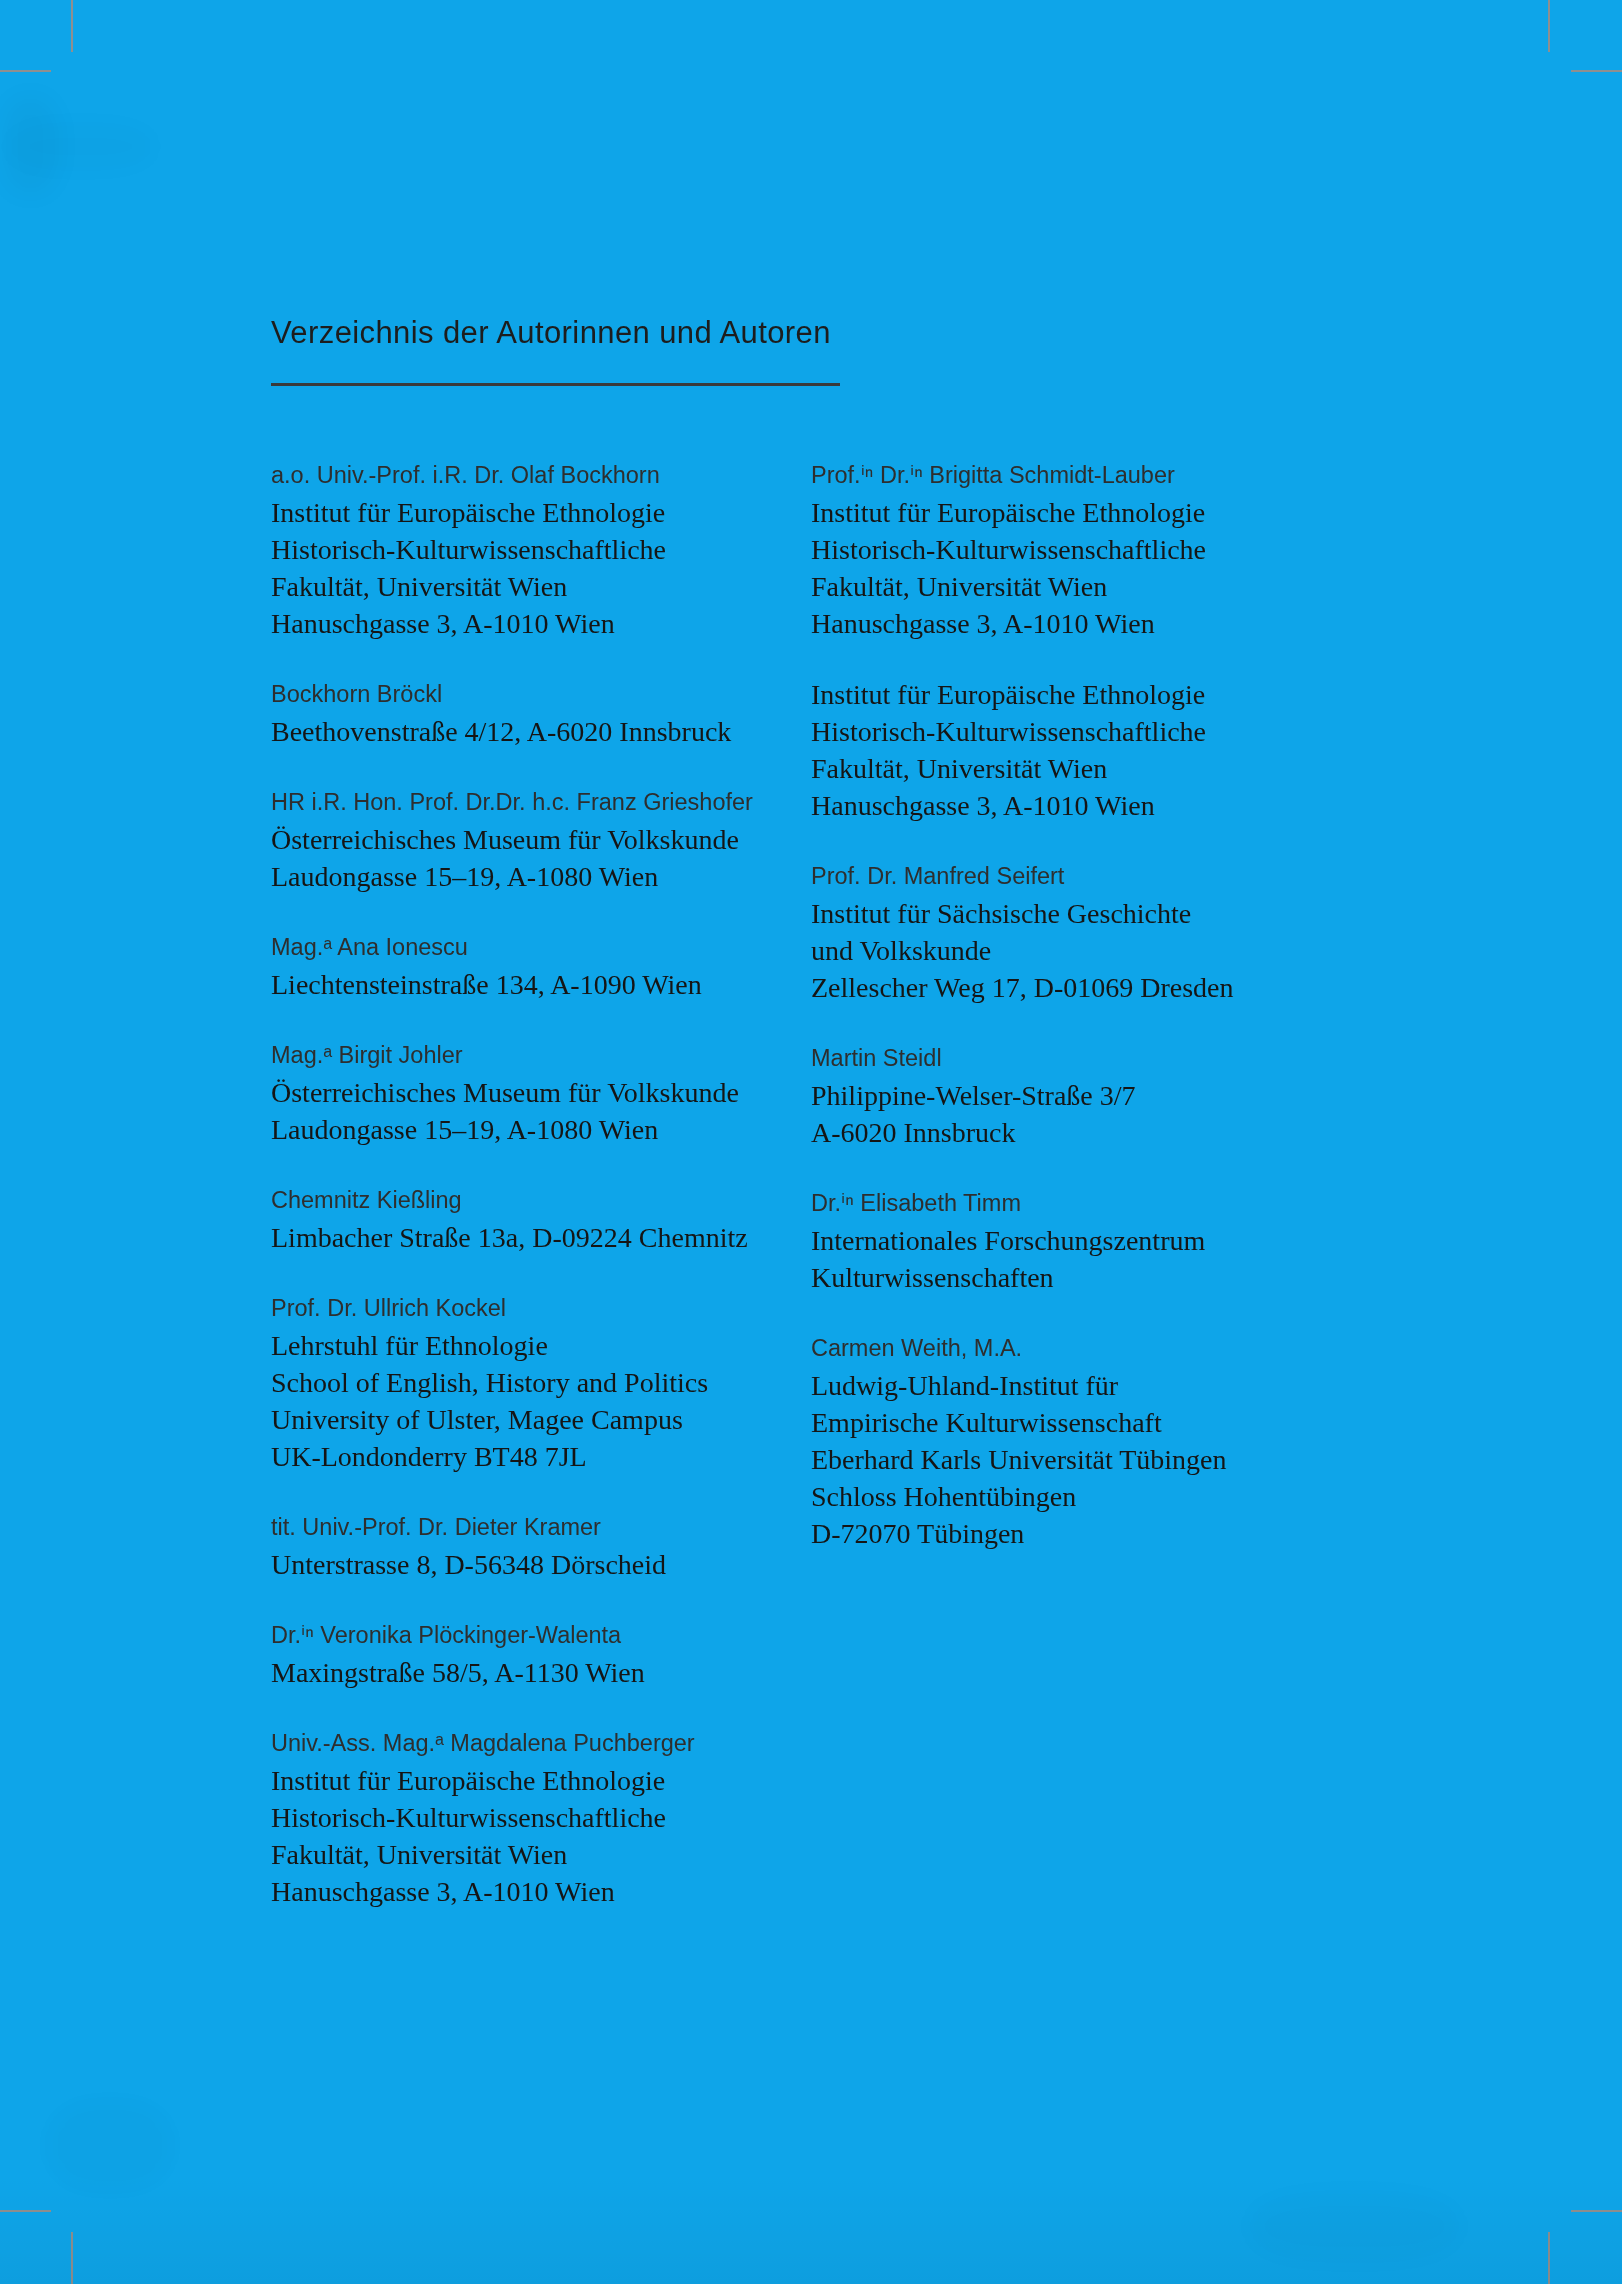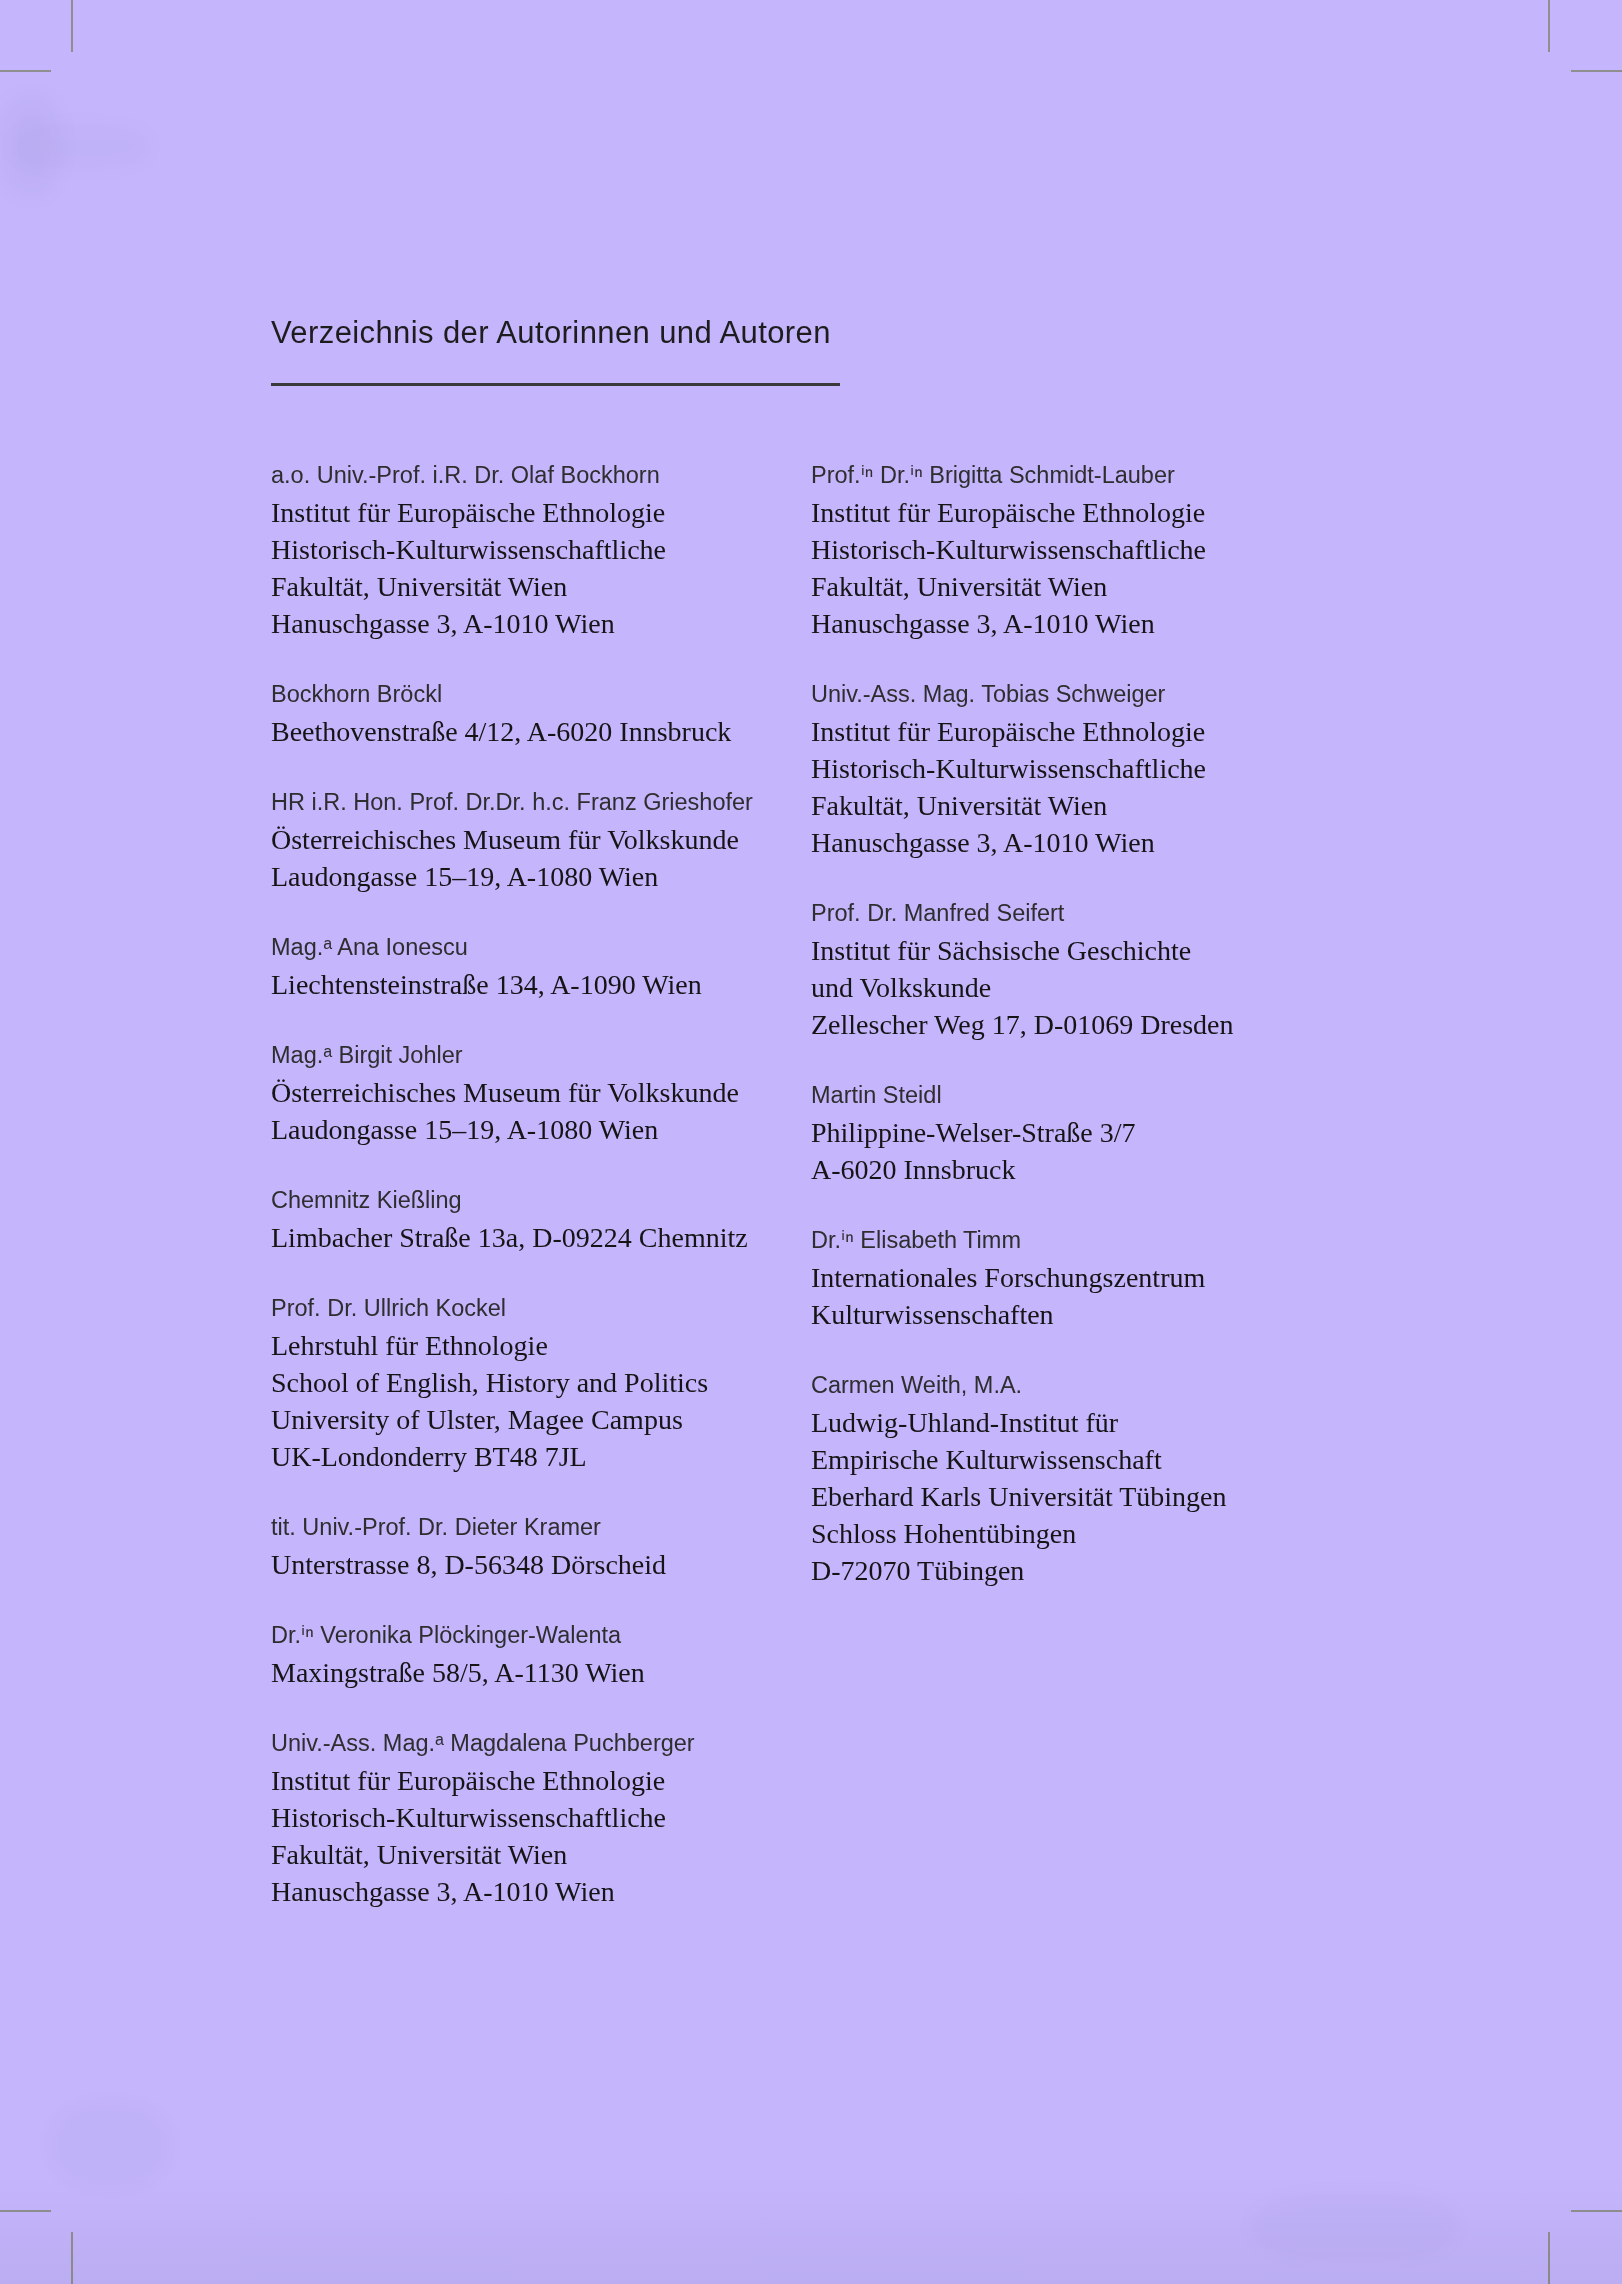--- a/index.html
+++ b/index.html
@@ -4,21 +4,21 @@
 <style>
   html, body {
     margin: 0;
     padding: 0;
     background: #ffffff;
   }
   .page {
     position: relative;
     width: 1622px;
     height: 2284px;
-    background: #c4b5fd;
+    background: #0ea5e9;
     overflow: hidden;
     font-family: "Liberation Sans", "DejaVu Sans", sans-serif;
   }
 
   
   .crop {
     position: absolute;
     background: #8f8f8f;
   }
   .crop.v { width: 2.4px; height: 52px; }
@@ -175,21 +175,20 @@
     </div>
   <div class="col col-right">
       <div class="entry">
         <div class="entry-name">Prof.ⁱⁿ Dr.ⁱⁿ Brigitta Schmidt-Lauber</div>
         <div class="entry-line">Institut für Europäische Ethnologie</div>
         <div class="entry-line">Historisch-Kulturwissenschaftliche</div>
         <div class="entry-line">Fakultät, Universität Wien</div>
         <div class="entry-line">Hanuschgasse 3, A-1010 Wien</div>
       </div>
       <div class="entry">
-        <div class="entry-name">Univ.-Ass. Mag. Tobias Schweiger</div>
         <div class="entry-line">Institut für Europäische Ethnologie</div>
         <div class="entry-line">Historisch-Kulturwissenschaftliche</div>
         <div class="entry-line">Fakultät, Universität Wien</div>
         <div class="entry-line">Hanuschgasse 3, A-1010 Wien</div>
       </div>
       <div class="entry">
         <div class="entry-name">Prof. Dr. Manfred Seifert</div>
         <div class="entry-line">Institut für Sächsische Geschichte</div>
         <div class="entry-line">und Volkskunde</div>
         <div class="entry-line">Zellescher Weg 17, D-01069 Dresden</div>

